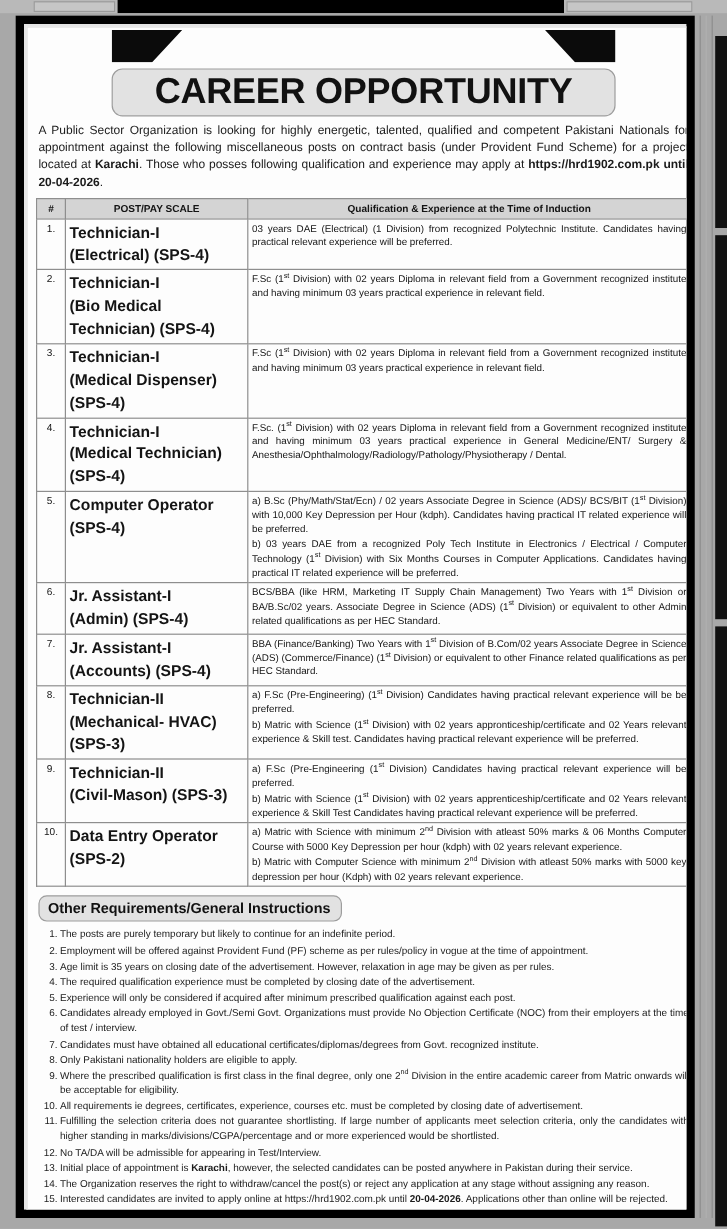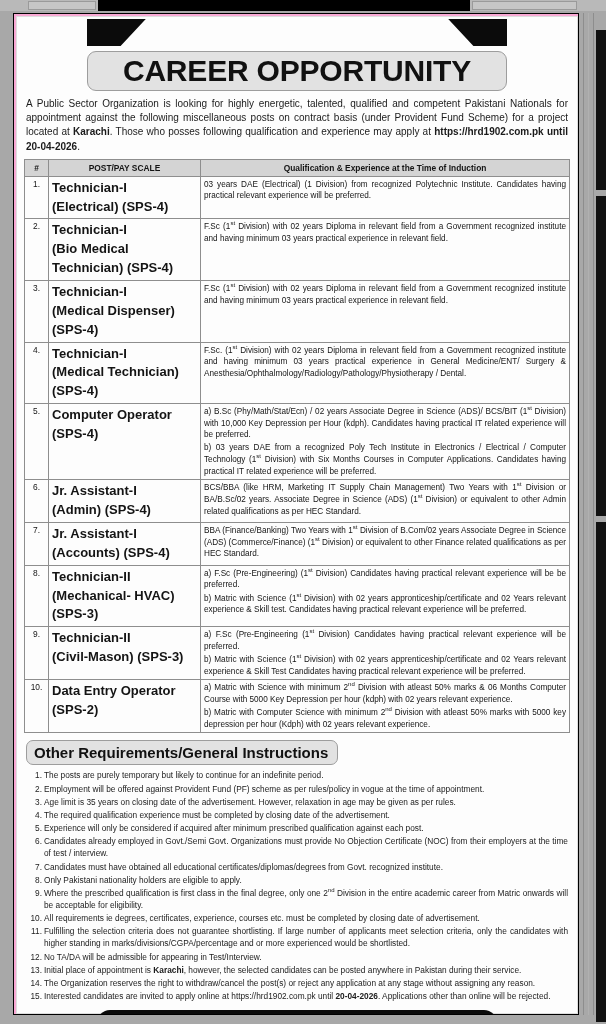--- a/index.html
+++ b/index.html
@@ -39,22 +39,22 @@
     background: #c6c6c6;
     border: 1px solid #9a9a9a;
   }
 
   
   .page {
     position: absolute;
     top: 13px; left: 13px;
     width: 566px;
     height: 1002px;
-    background: #f9a8d4;
-    border: 1px solid #000000;
+    background: #e5e5e5;
+    border: 7px solid #000000;
     overflow: hidden;
   }
   .page-inner {
     position: absolute;
     top: 2px; left: 2px;
     width: 562px;
     height: 998px;
     background: #fdfdfd;
     border: 1px solid #dedede;
     padding: 0 7px;
@@ -185,21 +185,21 @@
   sup { font-size: 6px; vertical-align: super; line-height: 0; }
 
   
   .other-pill {
     display: inline-block;
     margin: 7px 0 4px 2px;
     padding: 3px 9px 3px 7px;
     background: #e2e2e2;
     border: 1px solid #9d9d9d;
     border-radius: 7px;
-    font-size: 15px;
+    font-size: 12px;
     font-weight: bold;
     color: #111;
   }
   ol.instructions {
     margin: 0 2px 0 2px;
     padding: 0;
     list-style: none;
     counter-reset: inst;
     font-size: 8.3px;
     line-height: 1.45;

